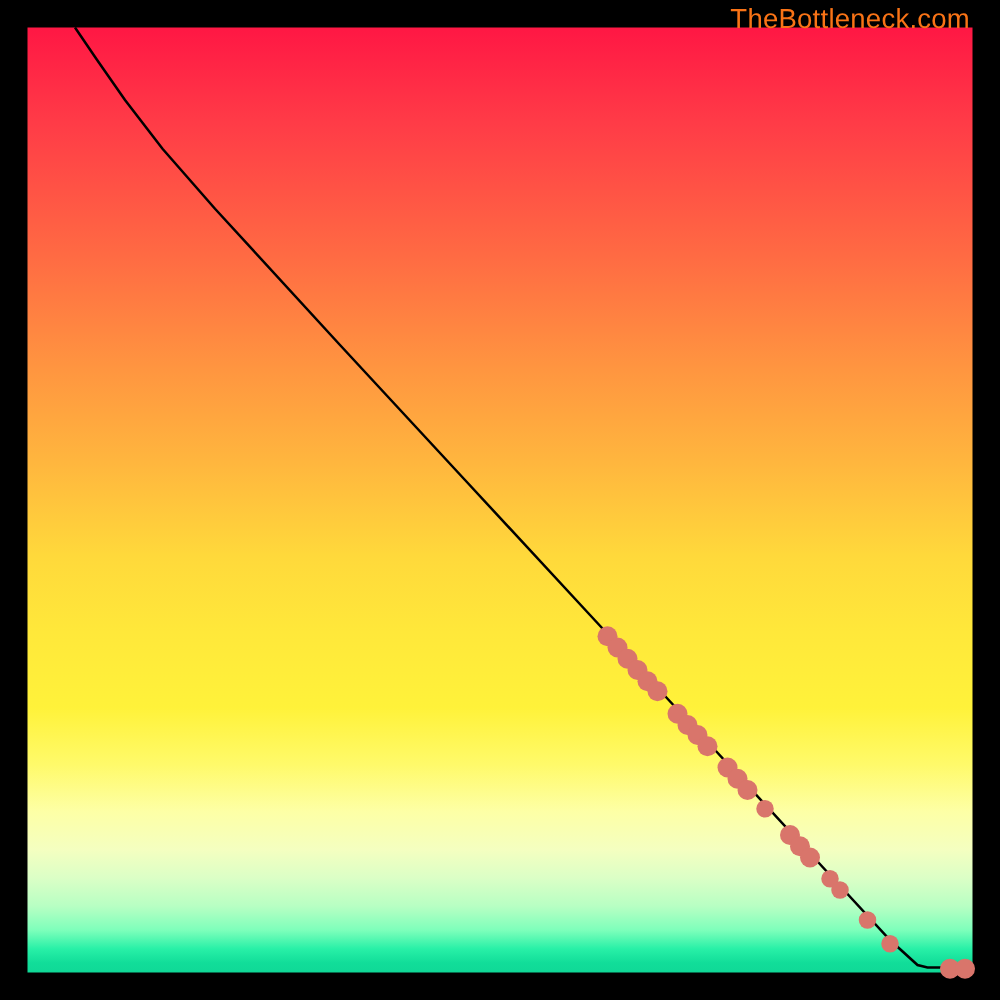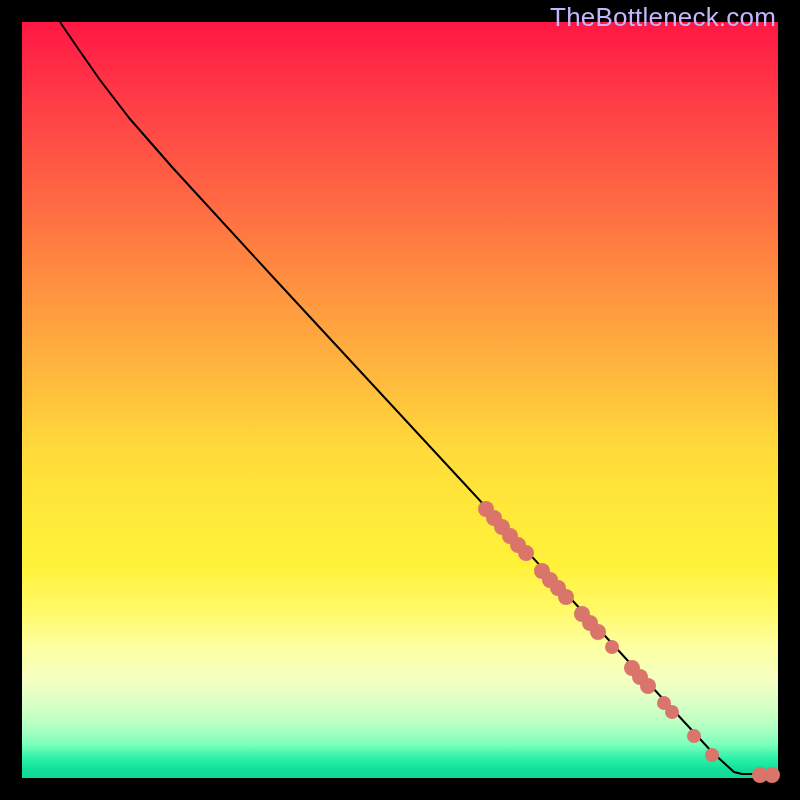--- a/index.html
+++ b/index.html
@@ -35,22 +35,22 @@
       #7effbb 95.5%,
       #28f0a7 97.5%,
       #11dd99 99%,
       #10d997 100%
     );
   }
   .watermark {
     position: absolute;
     top: 2px;
     right: 24px;
-    color: #c4b5fd;
-    font-size: 26px;
+    color: #f97316;
+    font-size: 22px;
     font-weight: 500;
     letter-spacing: 0.2px;
     user-select: none;
   }
   svg.plot {
     position: absolute;
     left: 22px;
     top: 22px;
     width: 756px;
     height: 756px;

